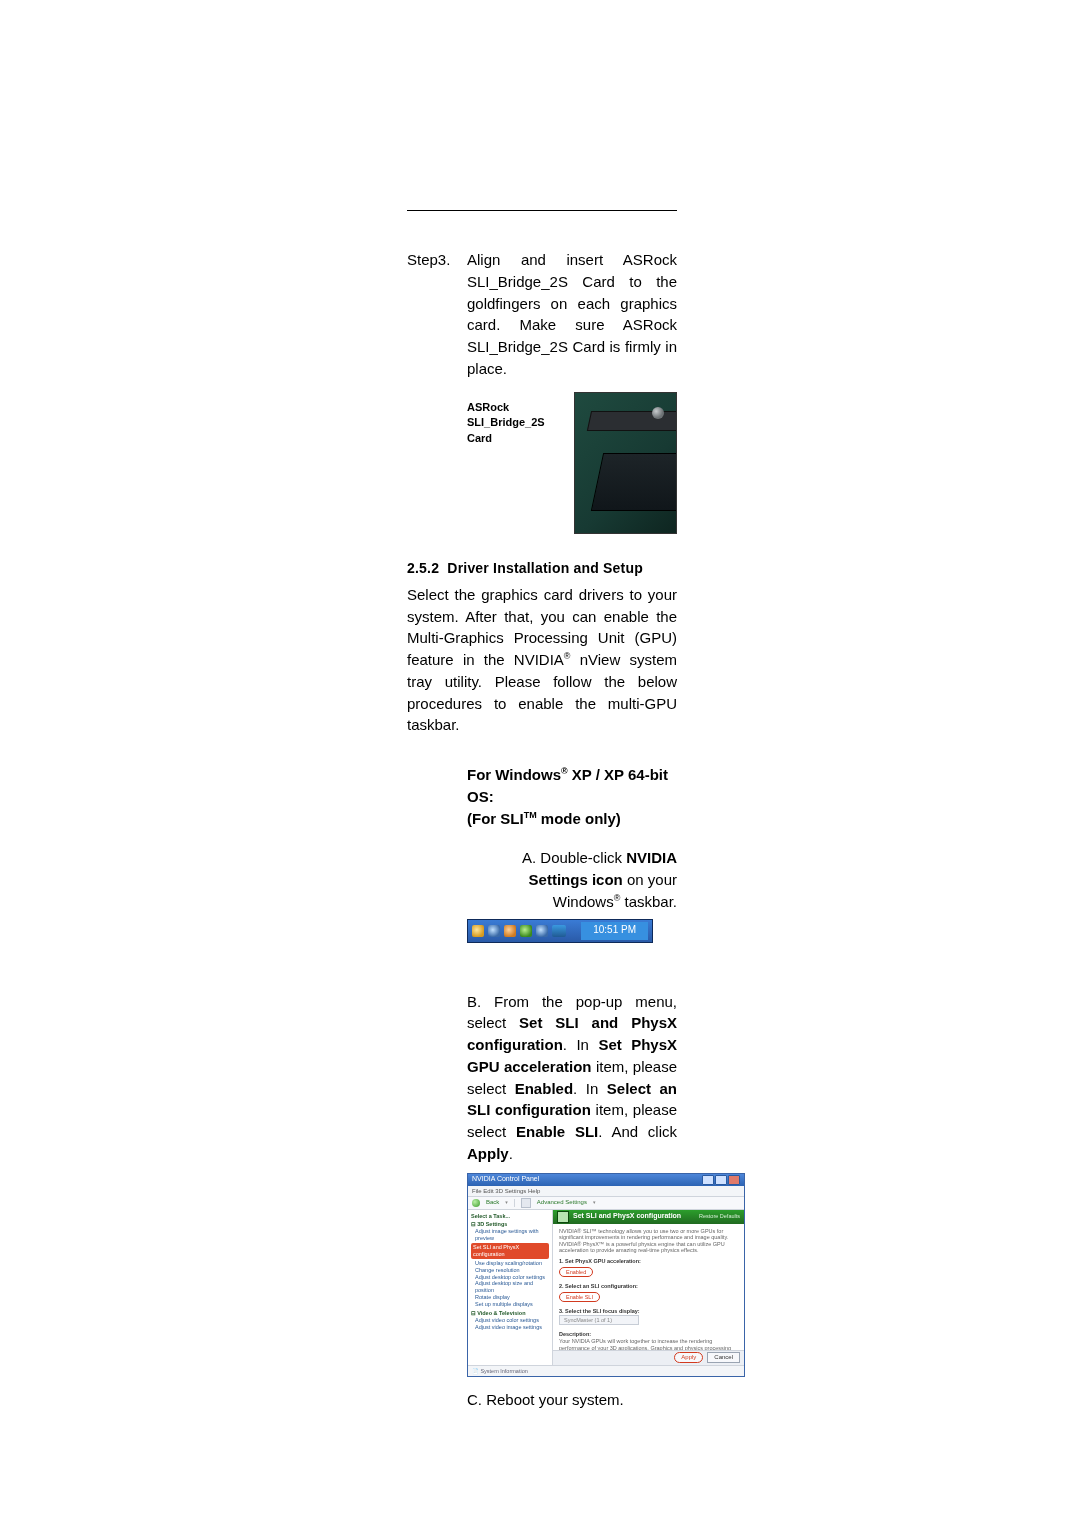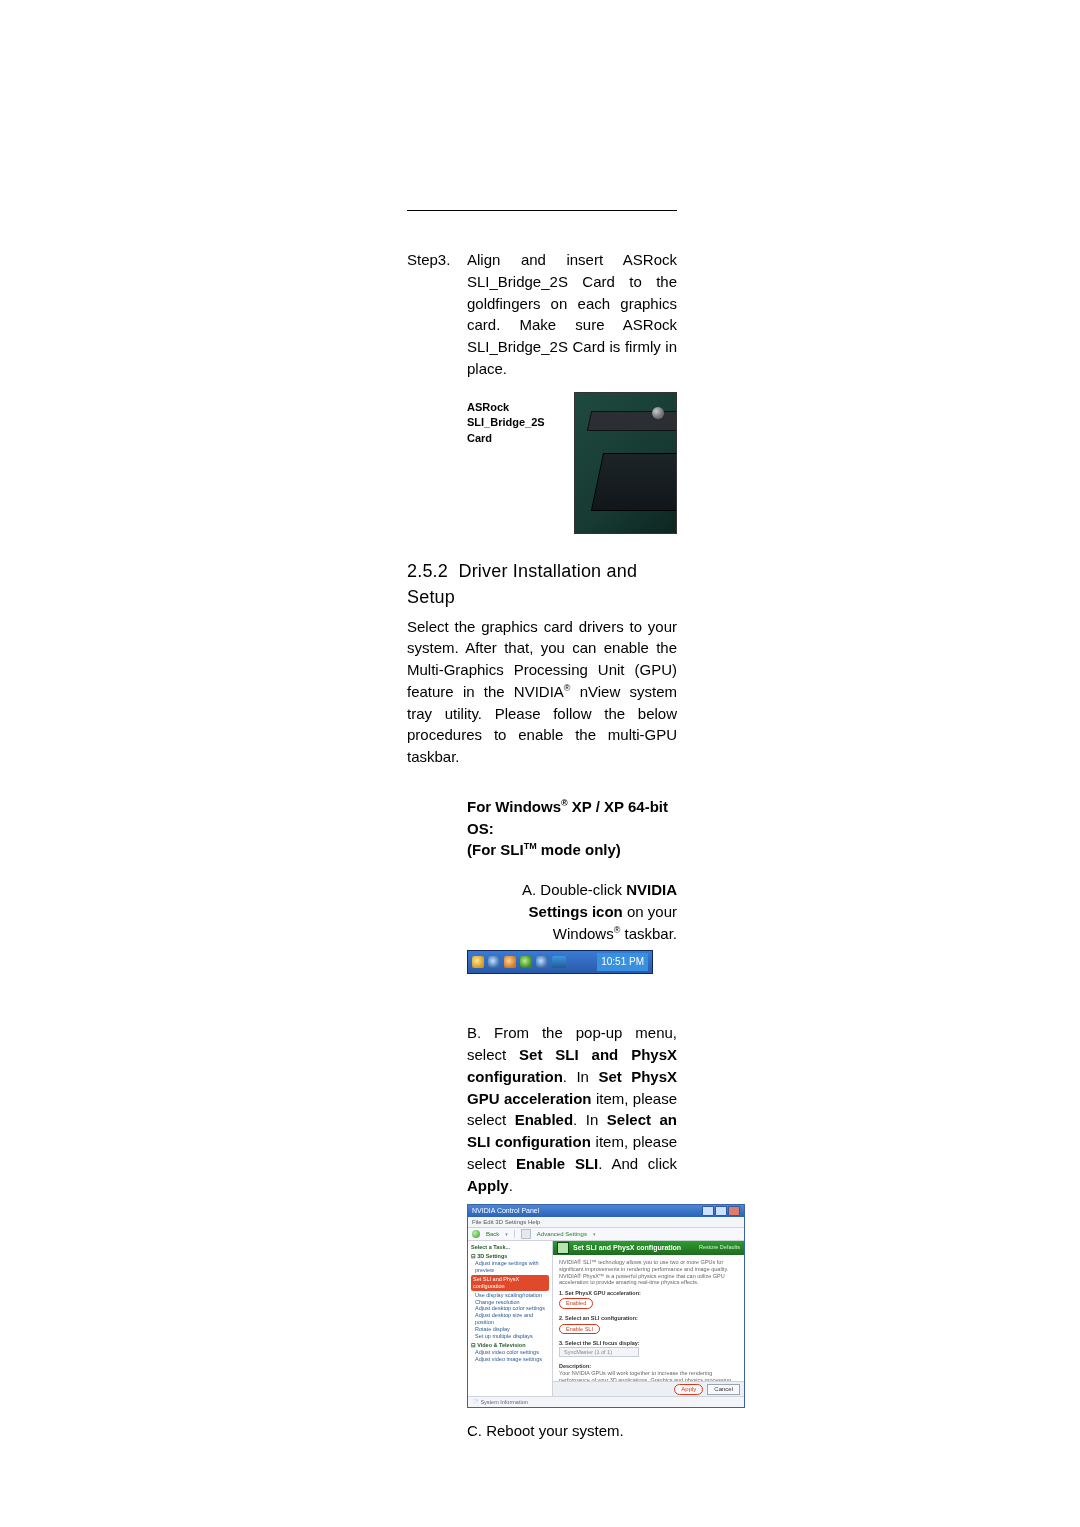--- a/index.html
+++ b/index.html
@@ -91,22 +91,22 @@
   .mobo::after{
     content:"";
     position:absolute; left:22px; top:60px; width:140px; height:56px;
     background:linear-gradient(#1d2428,#10161a); border:1px solid #000; transform:skewX(-12deg);
   }
   .mobo .cap{
     position:absolute; width:12px; height:12px; border-radius:50%;
     background:radial-gradient(circle at 35% 35%, #c7cbce 0%, #6d7275 60%);
   }
   .section-heading {
-    font-weight: 400;
-    font-size: 18px;
+    font-weight: 700;
+    font-size: 14px;
     letter-spacing: 0.2px;
     margin: 24px 0 6px 0;
     font-family: "Trebuchet MS", Arial, sans-serif;
   }
   .para {
     text-align: justify;
     margin-bottom: 4px;
   }
   .indent-block {
     margin-left: 60px;
@@ -127,21 +127,21 @@
   }
   .taskbar .ic{
     width:12px;height:12px;border-radius:2px;
     background:radial-gradient(circle at 40% 40%, #ffe69a 0%, #d69a1e 70%);
     flex:0 0 auto;
   }
   .taskbar .ic.b{background:radial-gradient(circle at 40% 40%, #c0e0ff 0%, #3a6aa8 70%);}
   .taskbar .ic.g{background:radial-gradient(circle at 40% 40%, #b9f08e 0%, #3c8a1f 70%);}
   .taskbar .ic.o{background:radial-gradient(circle at 40% 40%, #ffd199 0%, #d07a1f 70%);}
   .taskbar .ic.mon{background:linear-gradient(#3a99e0,#205a93); width:14px;}
-  .taskbar .tm{margin-left:auto;background:#3790e0;padding:0 4px;height:18px;display:flex;align-items:center;}
+  .taskbar .tm{margin-left:auto;background:#3790e0;padding:0 12px;height:18px;display:flex;align-items:center;}
   .nvidia-panel {
     width: 276px;
     height: 202px;
     border: 1px solid #3a64a8;
     margin: 8px 0 12px 0;
     background:#ebeef3;
     font-size:7px;
     color:#333;
     display:flex;
     flex-direction:column;

